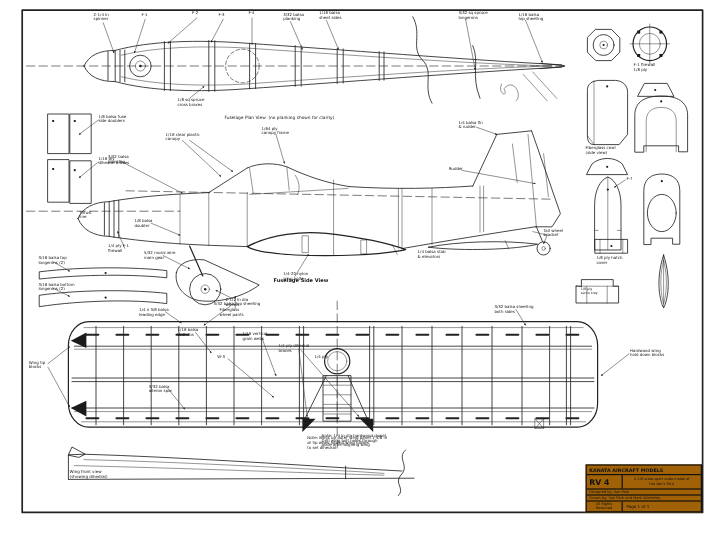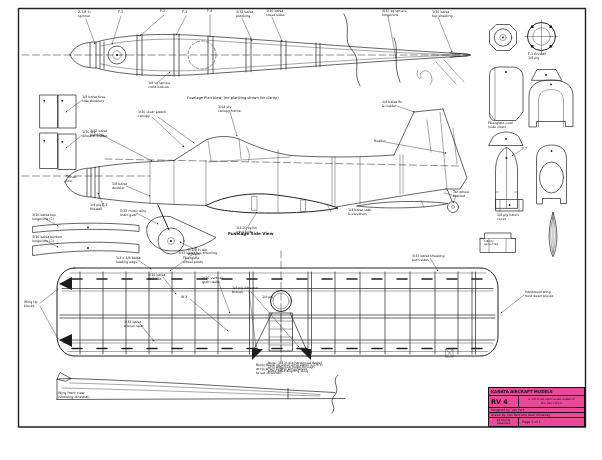--- a/index.html
+++ b/index.html
@@ -12,21 +12,21 @@
   .thin{stroke-width:.4;}
   .med{stroke-width:1;}
   .dash{stroke-dasharray:7 3.5;stroke-width:.5;}
   .dash2{stroke-dasharray:3 2;stroke-width:.5;}
   .tabs{stroke-width:1.6;stroke-dasharray:10 15;}
   .leader{stroke-width:.45;stroke:#333;marker-end:url(#arr);}
   .fillb{fill:#1b1b1b;stroke:none;}
   .callout-layer{position:absolute;left:0;top:0;width:602px;height:460px;pointer-events:none;}
   .callout{position:absolute;font-size:3.3px;line-height:1.18;color:#161616;white-space:pre;}
   .title-block{position:absolute;left:488px;top:387px;width:97px;height:40px;
-    border:1px solid #111;background:#ec4899;display:flex;flex-direction:column;
+    border:1px solid #111;background:#a16207;display:flex;flex-direction:column;
     box-sizing:border-box;color:#111;}
   .tb-row{border-top:1px solid #111;display:flex;align-items:stretch;box-sizing:border-box;}
   .tb-company{height:7px;font-size:4px;font-weight:bold;line-height:7px;padding-left:2px;border-top:none;display:block;}
   .tb-main{height:12px;}
   .tb-model{width:30px;border-right:1px solid #111;font-size:6.5px;font-weight:bold;
     display:flex;align-items:center;padding-left:2px;box-sizing:border-box;}
   .tb-desc{flex:1;font-size:2.9px;line-height:1.25;text-align:center;white-space:pre-line;
     display:flex;flex-direction:column;justify-content:center;}
   .tb-line{height:5px;font-size:3px;line-height:5px;padding-left:2px;display:block;}
   .tb-bottom{flex:1;}

